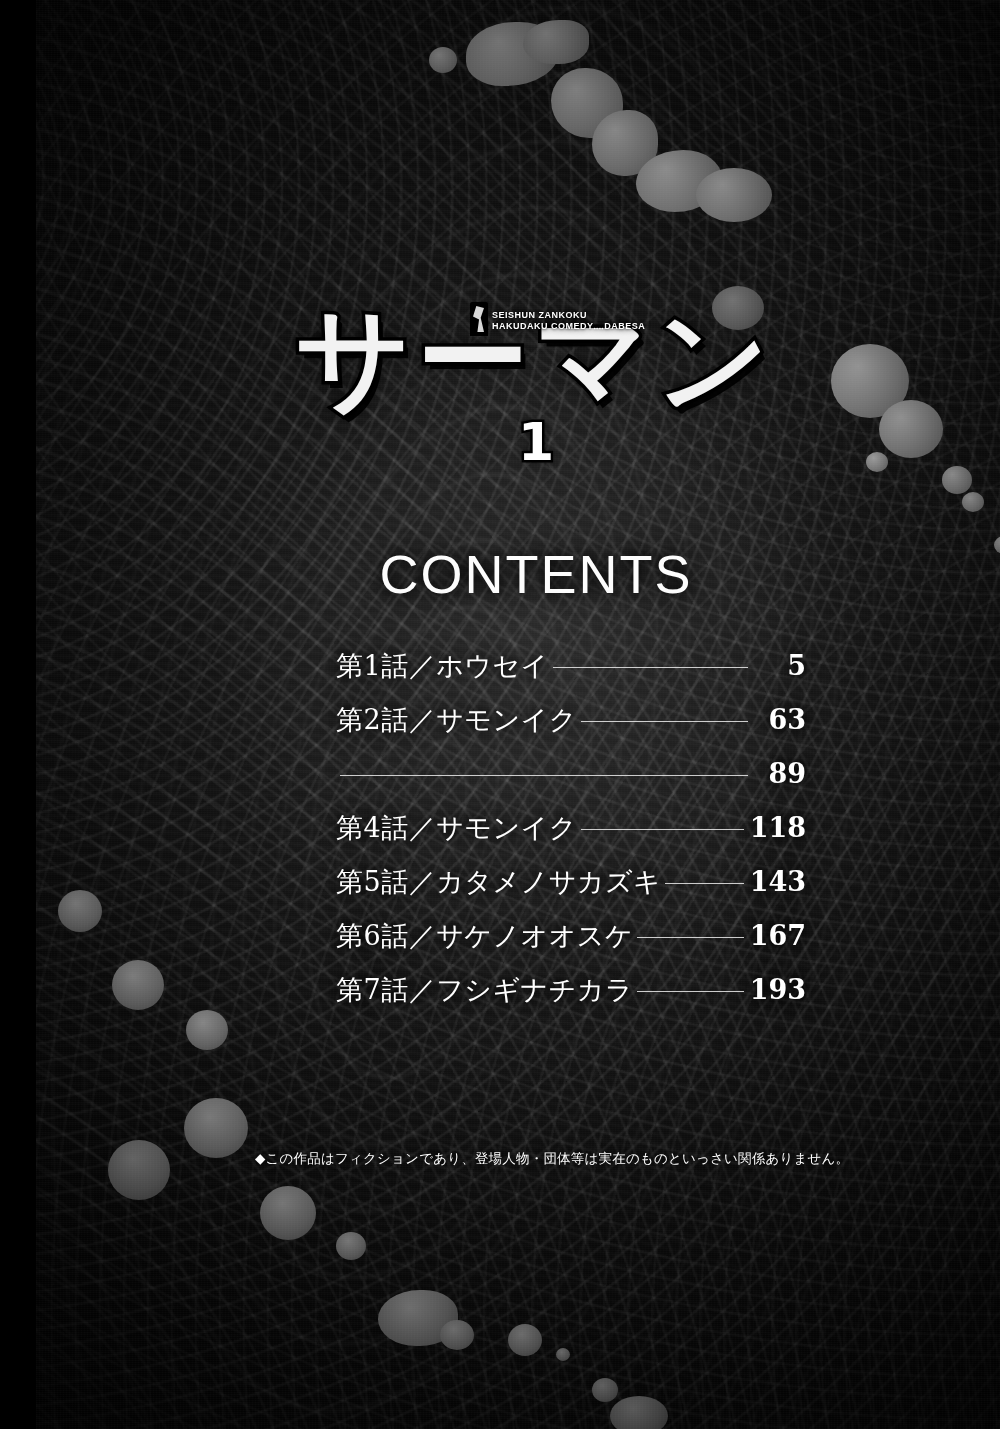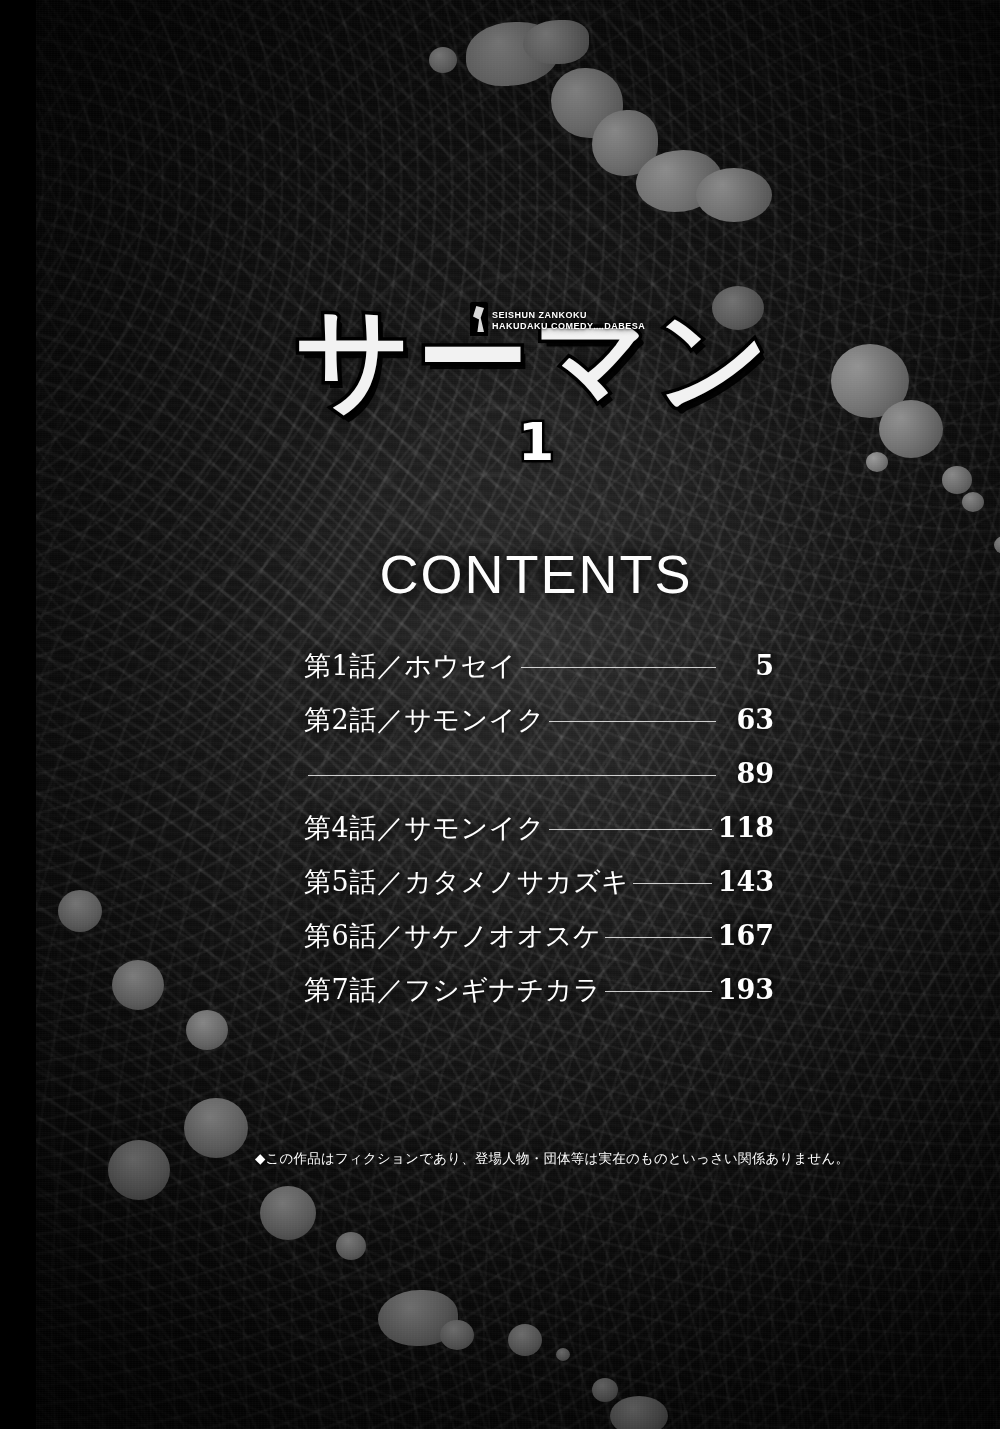--- a/index.html
+++ b/index.html
@@ -152,21 +152,21 @@
     font-family: "Liberation Sans", sans-serif;
     font-size: 54px;
     font-weight: normal;
     letter-spacing: 2px;
     color: #fdfdfd;
     text-shadow: 0 0 12px rgba(0,0,0,0.95), 0 0 24px rgba(0,0,0,0.8);
   }
 
   .toc {
     position: absolute;
-    left: 268px;
+    left: 300px;
     top: 645px;
     width: 470px;
   }
   .toc-row {
     display: flex;
     align-items: baseline;
     margin-bottom: 12px;
     color: #ffffff;
     font-size: 29px;
     line-height: 42px;

